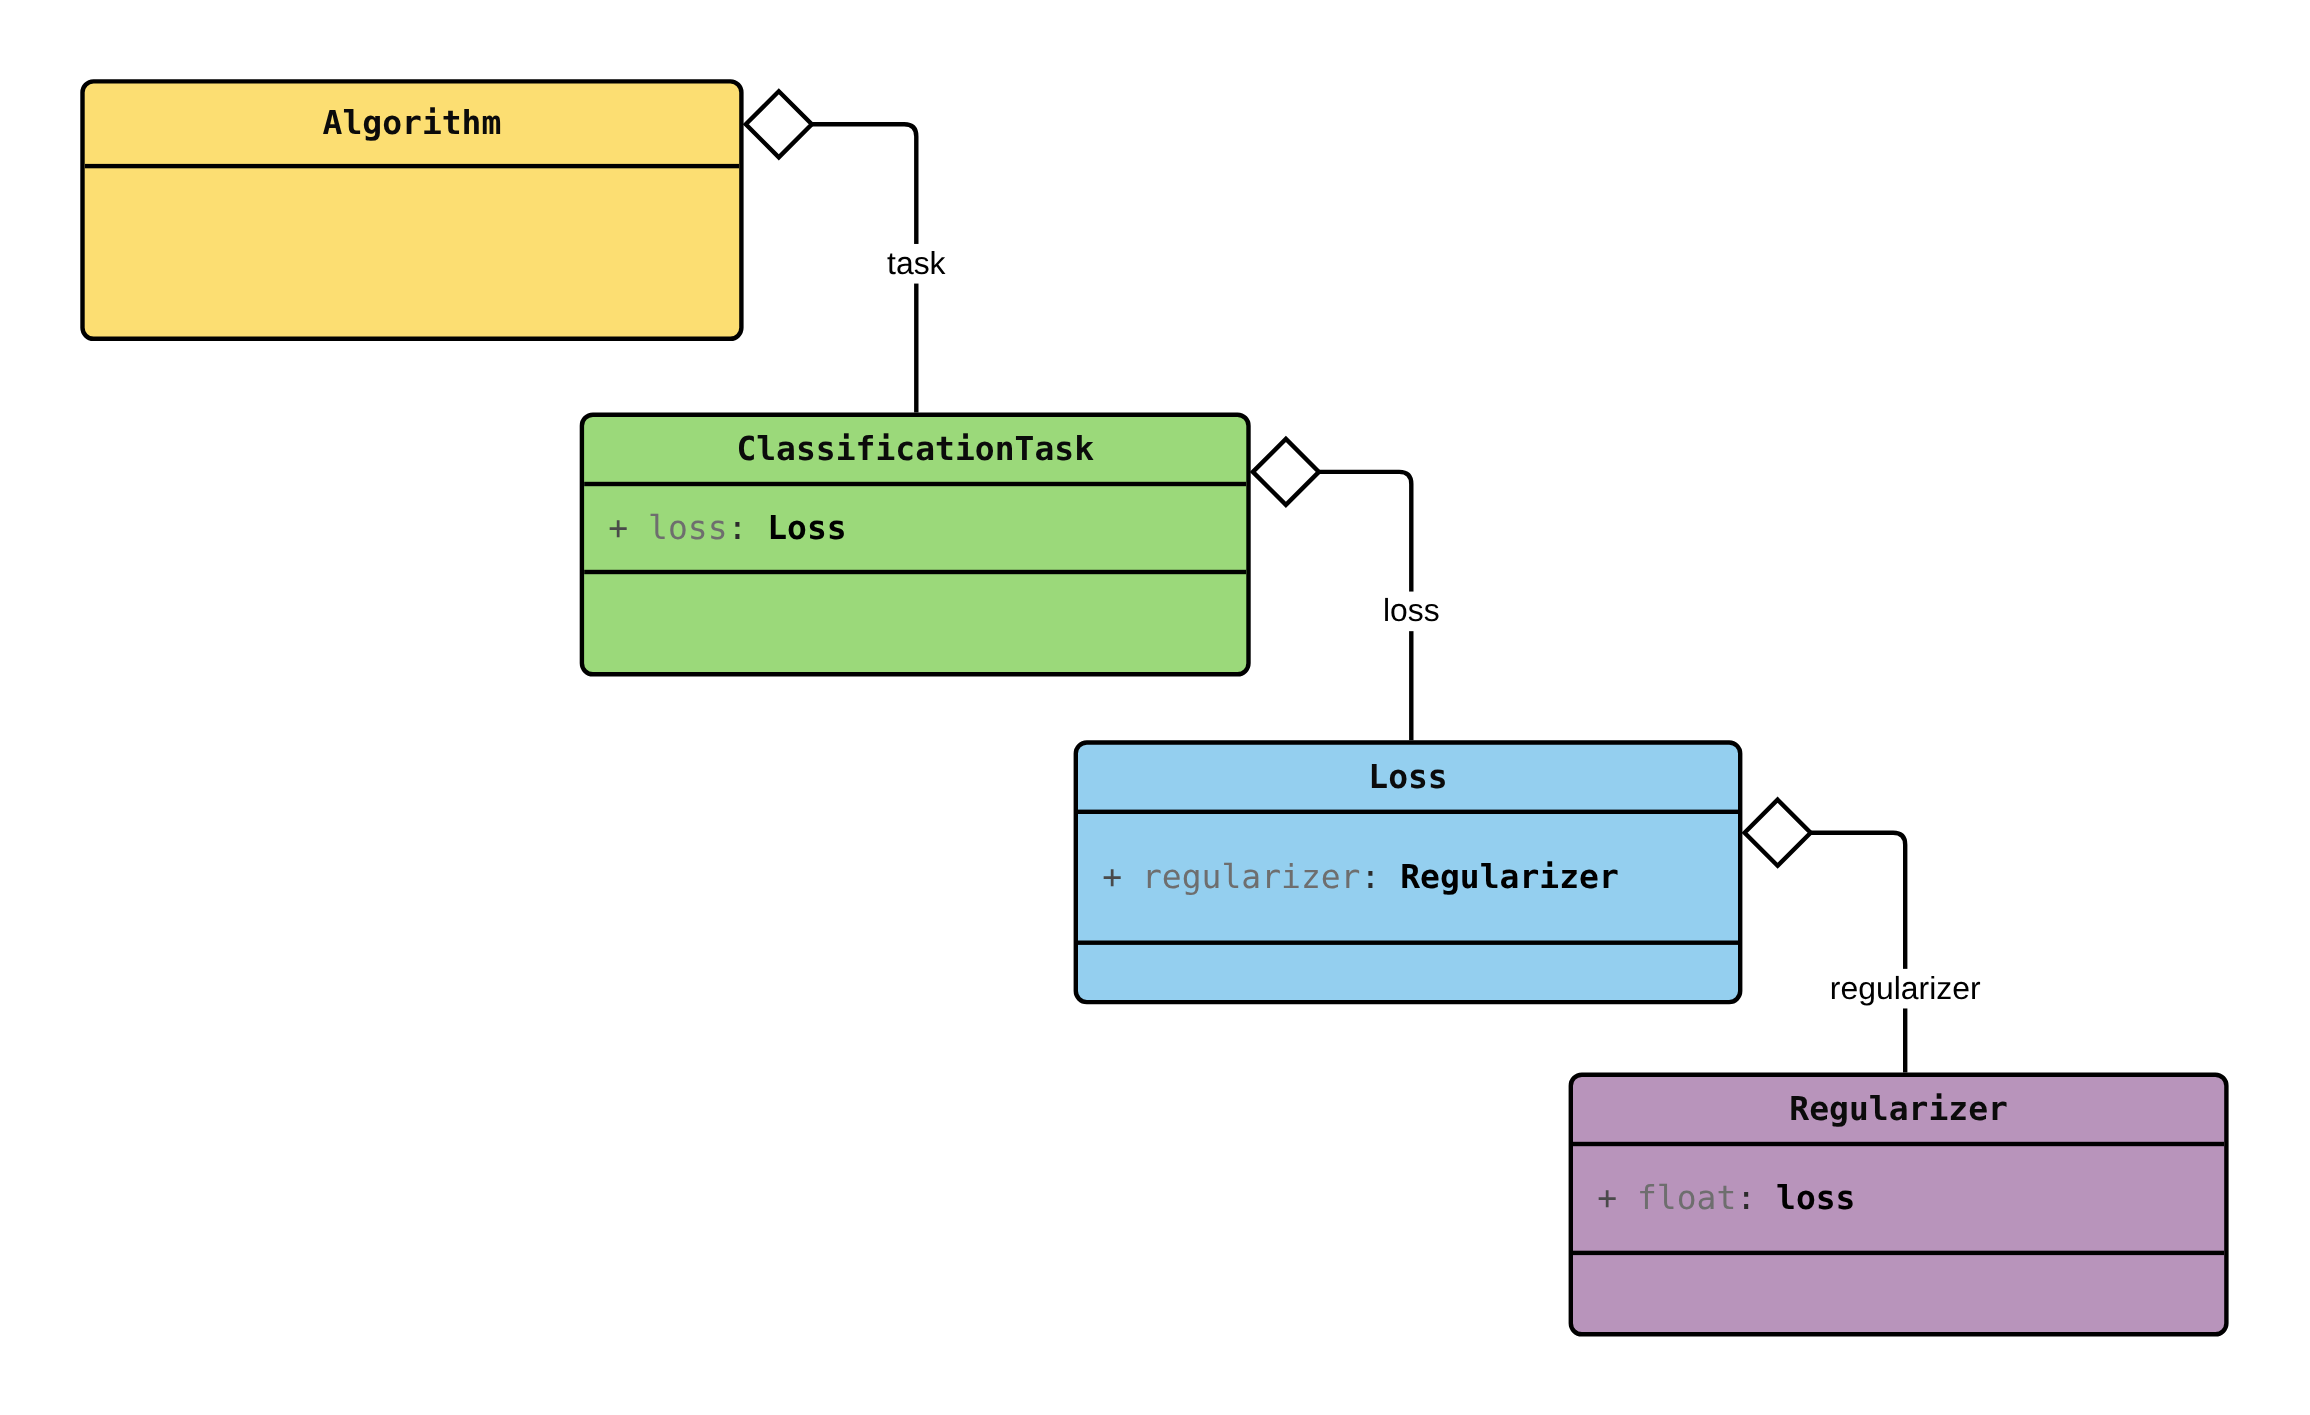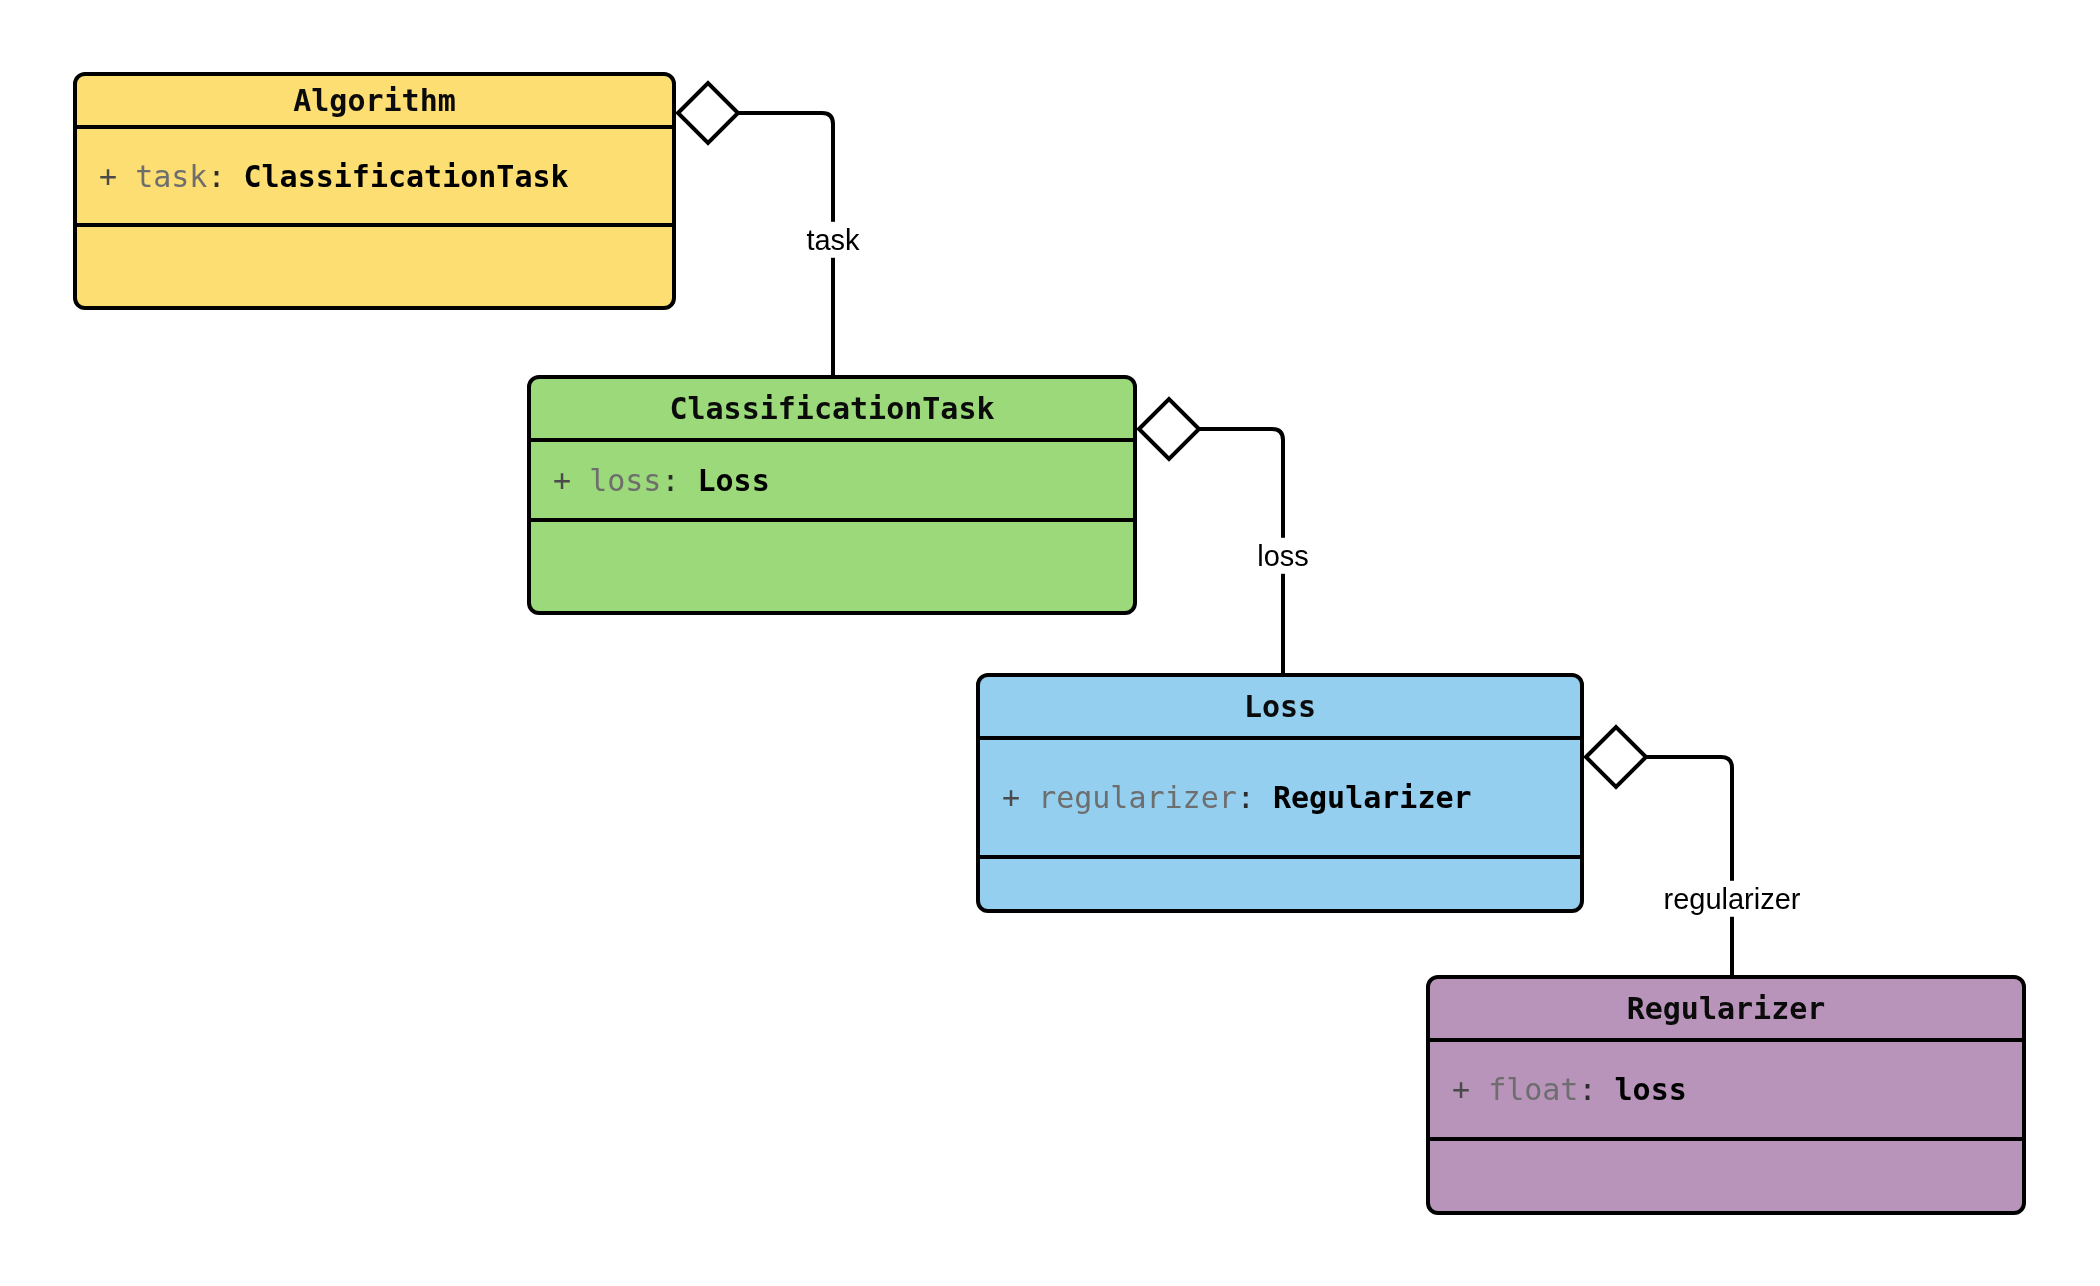--- a/index.html
+++ b/index.html
@@ -127,24 +127,21 @@
     </g>
   </svg>
 
   <div class="edge-label" style="left:833px; top:240px;">task</div>
 
   <div class="edge-label" style="left:1283px; top:556px;">loss</div>
 
   <div class="edge-label" style="left:1732px; top:899px;">regularizer</div>
 
   <div class="uml-class" style="left:73px; top:72px; width:603px; height:238px; background:#fcde72;">
-    <div class="uml-title" style="height:53px;">Algorithm</div>
-    <div class="uml-attrs" style="height:98px;">
-      <div class="attr-line"><span class="attr-vis">+</span><span class="attr-name">&nbsp;</span><span class="attr-name">task</span><span class="attr-colon">:</span><span class="attr-type">&nbsp;</span><span class="attr-type">ClassificationTask</span></div>
-    </div>
+    <div class="uml-title" style="height:77px;">Algorithm</div>
     <div class="uml-methods"></div>
   </div>
 
   <div class="uml-class" style="left:527px; top:375px; width:610px; height:240px; background:#9bd97a;">
     <div class="uml-title" style="height:63px;">ClassificationTask</div>
     <div class="uml-attrs" style="height:80px;">
       <div class="attr-line"><span class="attr-vis">+</span><span class="attr-name">&nbsp;</span><span class="attr-name">loss</span><span class="attr-colon">:</span><span class="attr-type">&nbsp;</span><span class="attr-type">Loss</span></div>
     </div>
     <div class="uml-methods"></div>
   </div>

